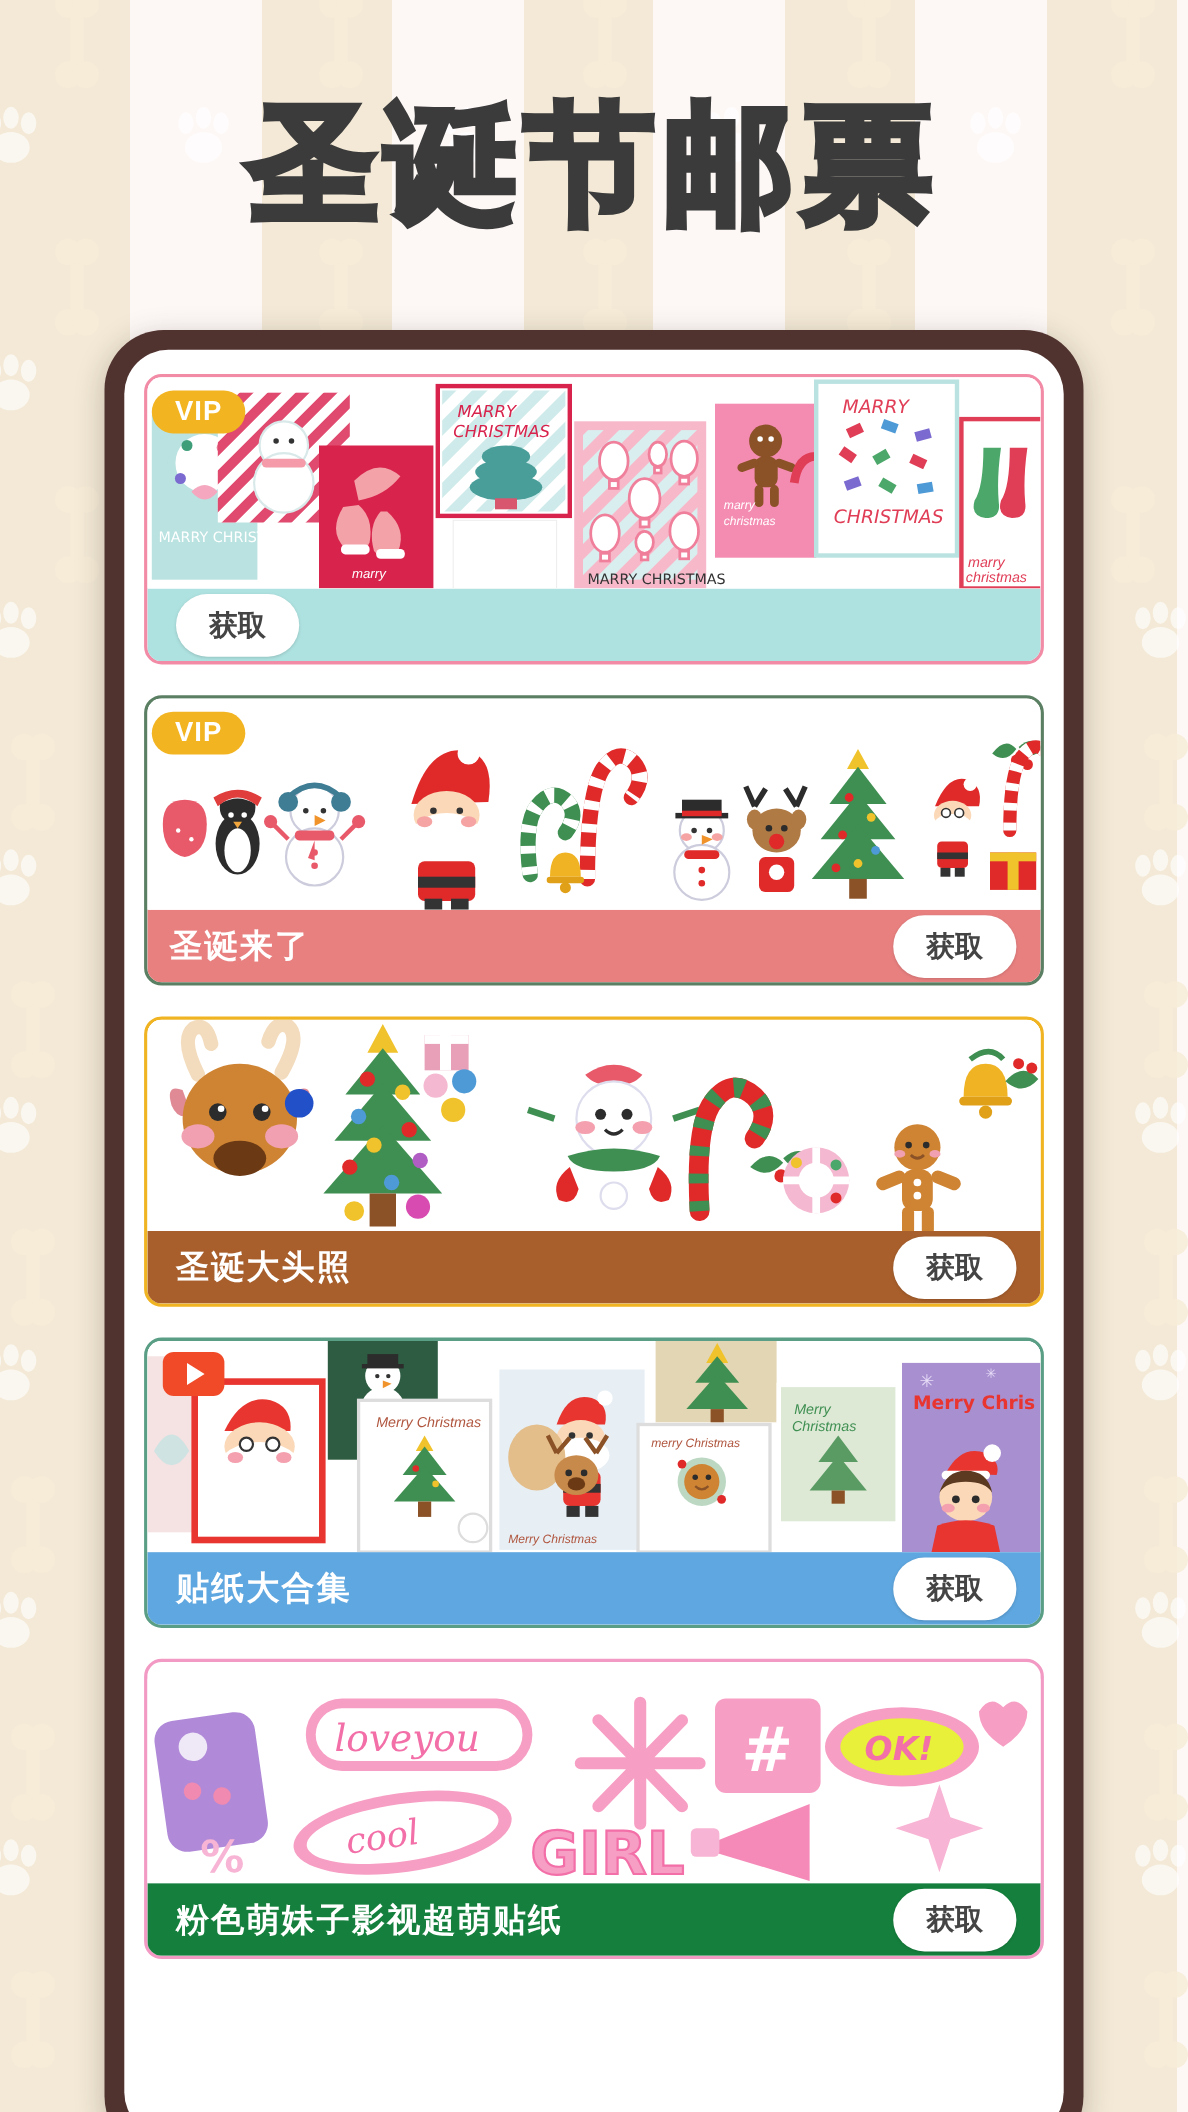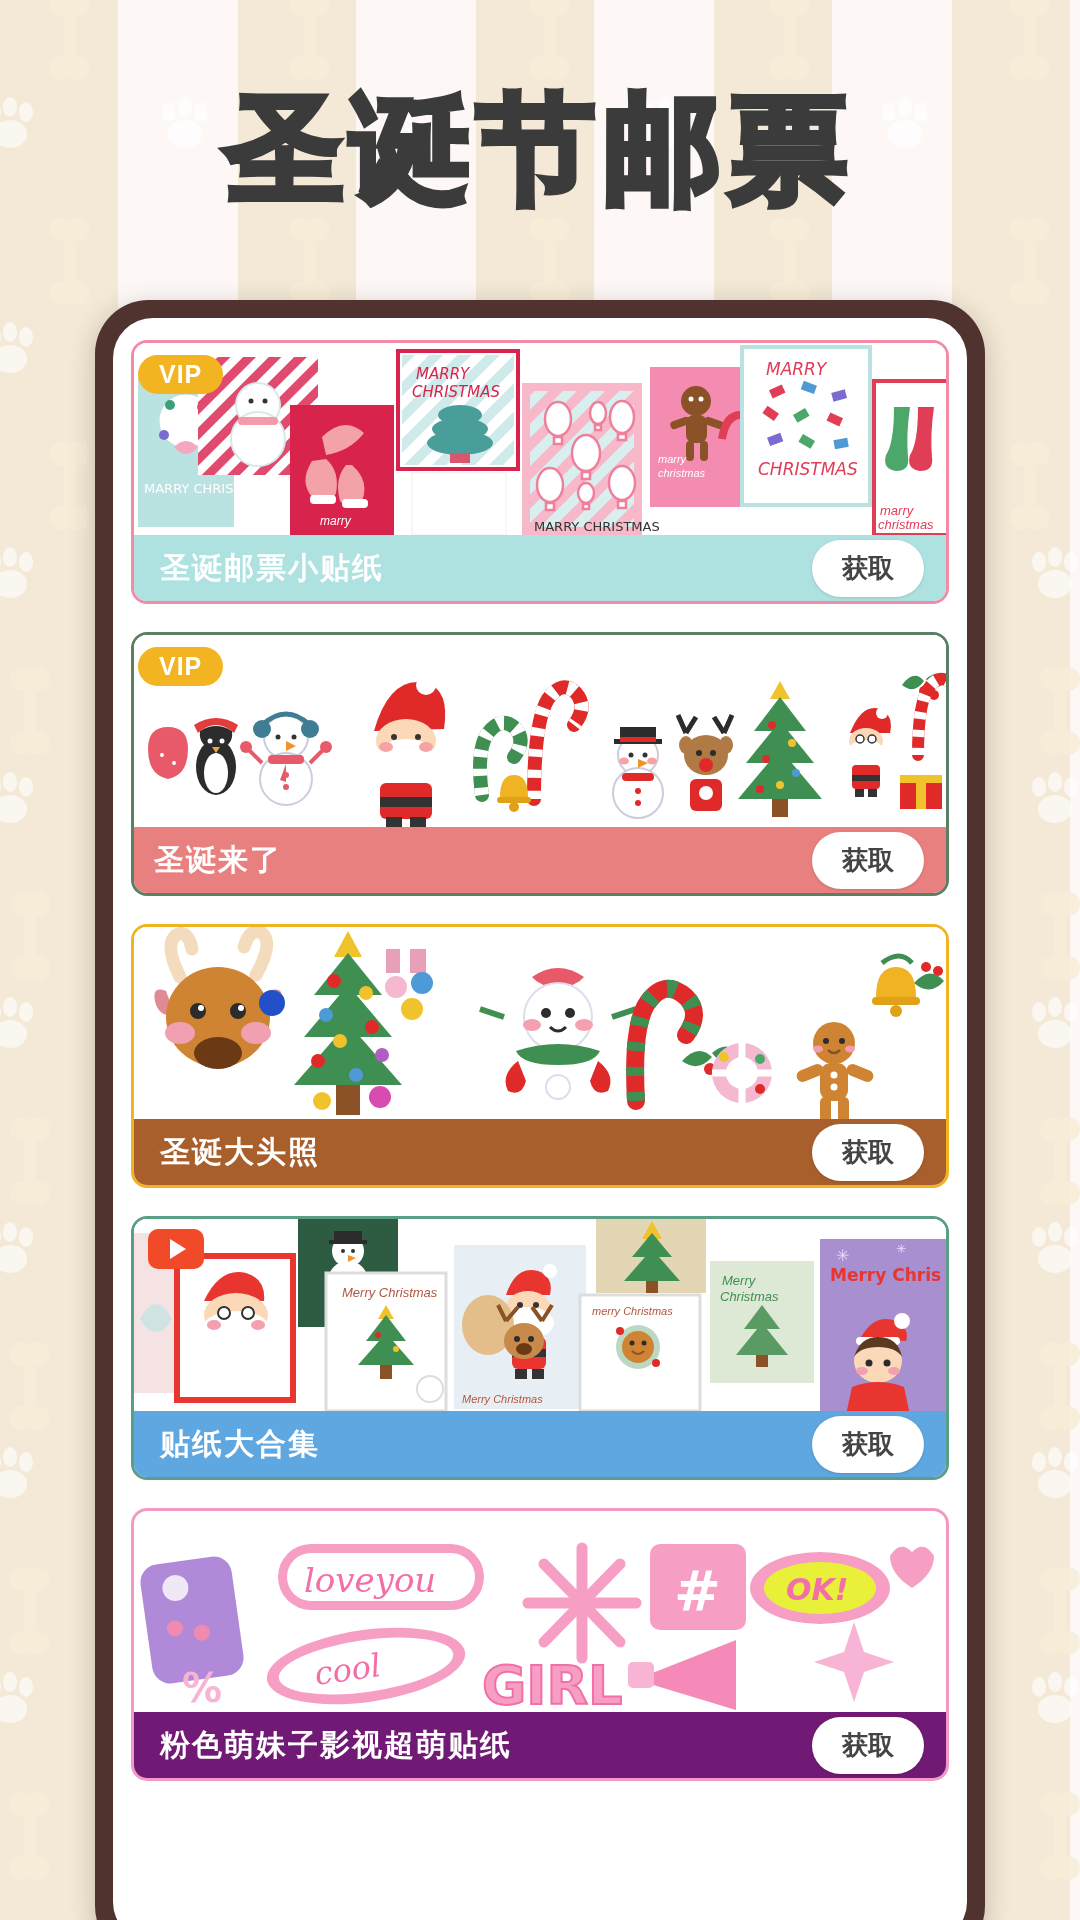--- a/index.html
+++ b/index.html
@@ -99,21 +99,21 @@
 
   .c3 { border-color:#f0b321; }
   .c3 .bar { background:#a85f2c;gap:24px; }
   .c3 .bar .name { color:#ffffff; }
 
   .c4 { border-color:#5a9e86; }
   .c4 .bar { background:#5fa7e0; }
   .c4 .bar .name { color:#ffffff; }
 
   .c5 { border-color:#f29ac4; }
-  .c5 .bar { background:#701a75; }
+  .c5 .bar { background:#15803d; }
   .c5 .bar .name { color:#ffffff; }
 
   
   .badge-vip {
     position:absolute; left:4px; top:12px;
     background:#f3b421; color:#fff;
     font-size:25px; font-weight:700;
     padding:5px 21px; border-radius:22px;
     letter-spacing:1px; z-index:9;
   }
@@ -321,21 +321,20 @@
           <text x="628" y="132" font-size="17" fill="#e03d56" font-family="DejaVu Sans" font-style="italic">CHRISTMAS</text>
 
           <rect x="744" y="38" width="92" height="154" fill="#fff" stroke="#e03d56" stroke-width="4"></rect>
           <path d="M764 64 q0 36 -8 48 q-4 14 10 16 q14 0 12 -14 q-2 -22 2 -50z" fill="#4ca86a"></path>
           <path d="M788 64 q0 36 -8 48 q-4 14 10 16 q14 0 12 -14 q-2 -22 2 -50z" fill="#e03d56"></path>
           <text x="750" y="172" font-size="13" fill="#e03d56" font-style="italic">marry</text>
           <text x="748" y="186" font-size="13" fill="#e03d56" font-style="italic">christmas</text>
         </svg>
       </div>
       <div class="bar">
-        <div class="name">圣诞邮票小贴纸</div>
         <div class="getbtn">获取</div>
       </div>
     </div>
 
     <div class="card c2">
       <div class="art">
         <div class="badge-vip">VIP</div>
         <svg width="100%" height="192" viewBox="0 0 820 192" preserveAspectRatio="xMidYMid slice">
           <rect width="820" height="192" fill="#fff"></rect>
 

